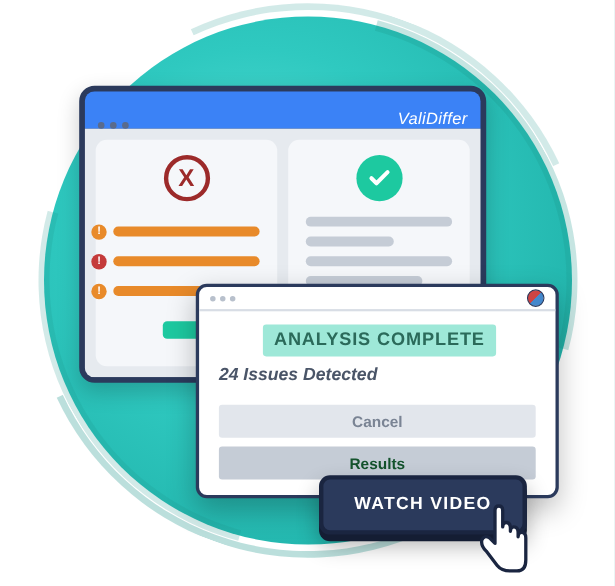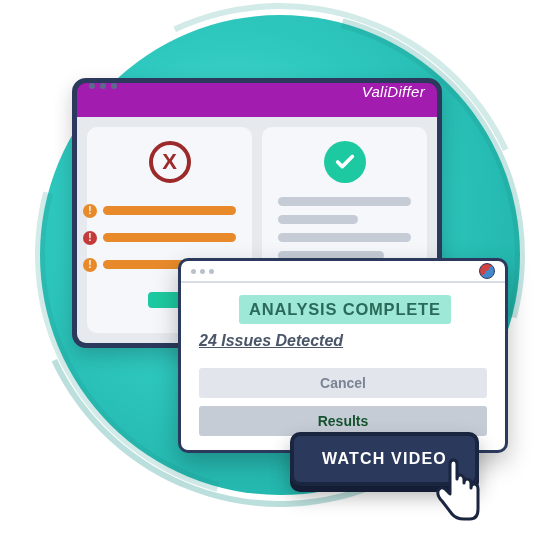--- a/index.html
+++ b/index.html
@@ -50,23 +50,23 @@
     height: 270px;
     background: #2b3a5c;
     border: 5px solid #2b3a5c;
     border-radius: 14px;
     padding: 0;
     overflow: hidden;
     box-shadow: 0 8px 20px rgba(0,0,0,0.2);
   }
   .titlebar {
     height: 34px;
-    background: #a21caf;
-    display: flex;
-    align-items: flex-start;
+    background: #3b82f6;
+    display: flex;
+    align-items: flex-end;
     padding: 0 12px;
   }
   .tdot { width: 6px; height: 6px; border-radius: 50%; background: #5a6b8c; margin-right: 5px; }
   .brand {
     margin-left: auto;
     color: #fff;
     font-weight: 500;
     font-size: 15px;
     font-style: italic;
     letter-spacing: 0.3px;
@@ -189,21 +189,20 @@
     padding: 5px 10px;
     border-radius: 3px;
     margin-left: 40px;
   }
   .dialog-sub {
     margin-top: 8px;
     font-style: italic;
     font-weight: 600;
     color: #4a5568;
     font-size: 16px;
-    text-decoration: underline;
   }
   .dialog-actions {
     display: flex;
     justify-content: flex-end;
     gap: 8px;
     margin-top: 18px;
     flex-direction: column;
   }
   .dbtn {
     padding: 7px 14px;

